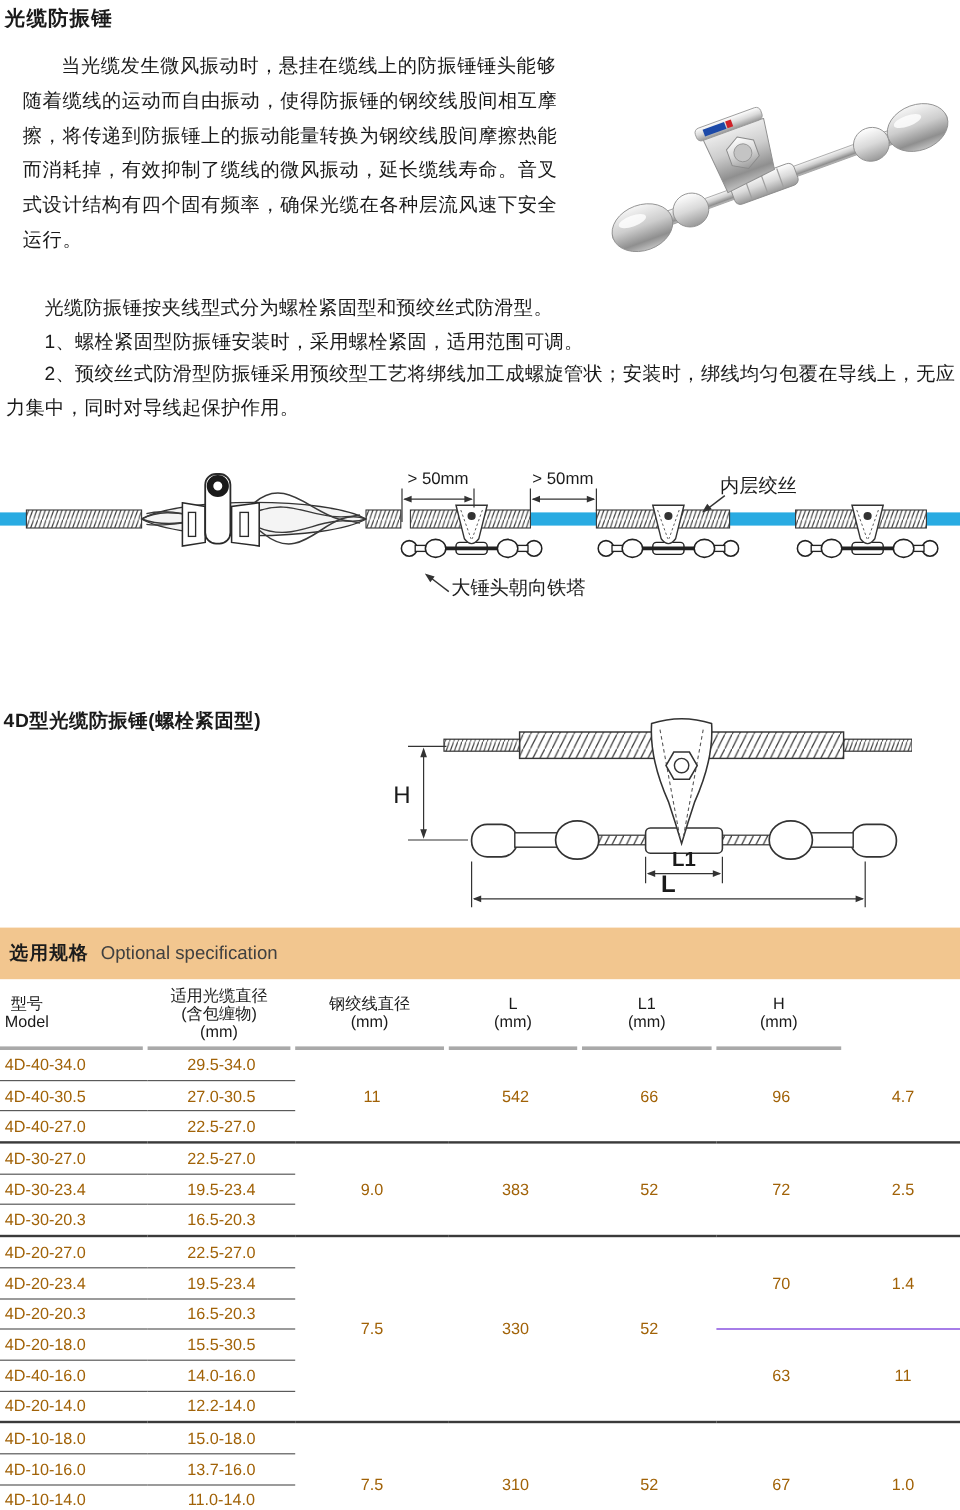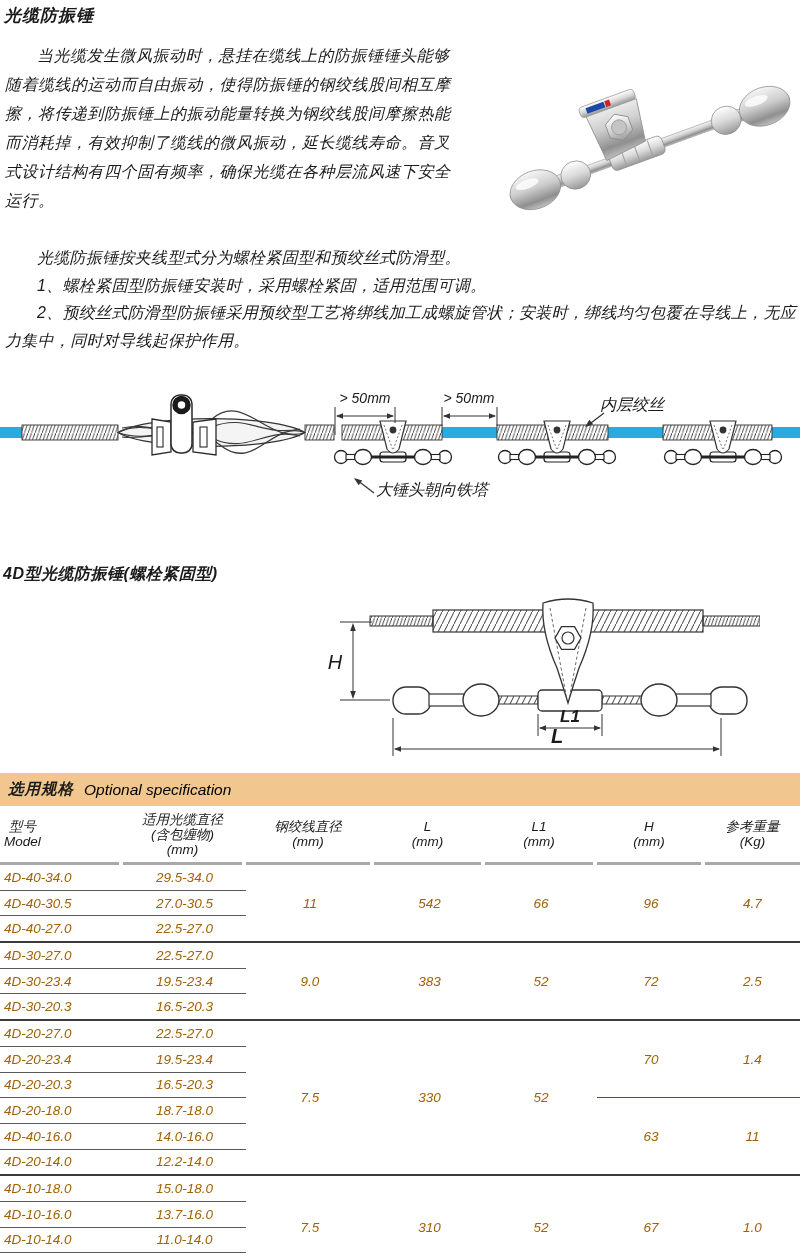--- a/index.html
+++ b/index.html
@@ -1,28 +1,28 @@
 <!DOCTYPE html>
 <html><head>
 <meta charset="utf-8">
 <style>
   html,body{margin:0;padding:0;background:#fff;}
   .page{position:relative;width:800px;height:1258px;background:#fff;overflow:hidden;
-        font-family:"Liberation Sans",sans-serif;color:#1a1a1a;font-style:italic;}
+        font-family:"Liberation Sans",sans-serif;color:#1a1a1a;}
   .abs{position:absolute;}
   h1.title{margin:0;font-size:17px;font-weight:bold;letter-spacing:1px;}
   .para{font-size:16px;line-height:29px;white-space:pre-line;margin:0;text-indent:2em;
         letter-spacing:.5px;}
   .para2 p{margin:0;font-size:16px;line-height:27.5px;text-indent:2em;white-space:pre-line;letter-spacing:.3px;}
   h2.sec{margin:0;font-size:16px;font-weight:bold;letter-spacing:.5px;}
   
   .spec{left:0;top:773px;width:800px;}
-  .banner{height:33px;background:#f2c68f;display:flex;align-items:center;padding-left:8px;box-sizing:border-box;}
+  .banner{height:43px;background:#f2c68f;display:flex;align-items:center;padding-left:8px;box-sizing:border-box;}
   .banner .zh{font-weight:bold;font-size:15.5px;color:#1c1c1c;letter-spacing:1px;}
-  .banner .en{font-size:15.5px;color:#000000;margin-left:10px;}
+  .banner .en{font-size:15.5px;color:#404040;margin-left:10px;}
   .thead{display:flex;height:59px;align-items:stretch;}
   .hcell{display:flex;flex-direction:column;justify-content:center;align-items:center;
          font-size:13.5px;line-height:15px;text-align:center;border-bottom:3px solid #a9a9a9;
          margin-right:4px;white-space:pre-line;box-sizing:border-box;}
   .hcell.first{align-items:flex-start;padding-left:4px;}
   .hcell:last-child{margin-right:0;}
   table.spec-table{border-collapse:collapse;table-layout:fixed;width:800px;
                    border-bottom:3px solid #141414;}
   .spec-table td{font-size:13.5px;color:#a16207;height:24.7px;padding:0;text-align:center;
                  vertical-align:middle;overflow:hidden;}
@@ -33,21 +33,21 @@
   .spec-table td.seg-end{border-bottom:1px solid #6d28d9;}
   svg text{font-family:"Liberation Sans",sans-serif;fill:#1a1a1a;}
 </style>
 </head>
 <body>
 
 <div class="page">
 
   <h1 class="title abs" style="left:4px;top:4px;">光缆防振锤</h1>
 
-  <p class="para abs" style="left:5px;top:41px;width:492px;">当光缆发生微风振动时，悬挂在缆线上的防振锤锤头能够
+  <p class="para abs" style="left:19px;top:41px;width:492px;">当光缆发生微风振动时，悬挂在缆线上的防振锤锤头能够
 随着缆线的运动而自由振动，使得防振锤的钢绞线股间相互摩
 擦，将传递到防振锤上的振动能量转换为钢绞线股间摩擦热能
 而消耗掉，有效抑制了缆线的微风振动，延长缆线寿命。音叉
 式设计结构有四个固有频率，确保光缆在各种层流风速下安全
 运行。</p>
 
   <svg class="abs" style="left:500px;top:48px;" width="300" height="187" viewBox="0 0 300 187">
     <defs>
       <linearGradient id="met" x1="0" y1="0" x2="0" y2="1">
         <stop offset="0" stop-color="#f6f6f6"></stop>
@@ -180,21 +180,21 @@
       <line x1="604" y1="30" x2="587" y2="43" stroke="#333" stroke-width="1.2"></line>
       <polygon points="585,44 593.2,41.3 589.4,36.7" fill="#333"></polygon>
     </g>
     <g>
       <text x="432" y="112" font-size="16" text-anchor="middle">大锤头朝向铁塔</text>
       <line x1="374" y1="110" x2="357" y2="97" stroke="#333" stroke-width="1.2"></line>
       <polygon points="354,95 358.6,102.2 362.2,97.4" fill="#333"></polygon>
     </g>
   </svg>
 
-  <h2 class="sec abs" style="left:3px;top:564px;">4D型光缆防振锤(螺栓紧固型)</h2>
+  <h2 class="sec abs" style="left:3px;top:591px;">4D型光缆防振锤(螺栓紧固型)</h2>
 
   <svg class="abs" style="left:280px;top:588px;" width="480" height="175" viewBox="0 0 480 175">
 
     <g stroke="#333" stroke-width="1">
       <rect x="90" y="28" width="63" height="10" fill="url(#h2)"></rect>
       <rect x="423" y="28" width="57" height="10" fill="url(#h2)"></rect>
       <rect x="153" y="22" width="270" height="22" fill="url(#h1)" stroke-width="1.2"></rect>
     </g>
 
     <g>
@@ -257,22 +257,20 @@
 (含包缠物)
 (mm)</div>
       <div class="hcell" style="width:124px;">钢绞线直径
 (mm)</div>
       <div class="hcell" style="width:107px;">L
 (mm)</div>
       <div class="hcell" style="width:108px;">L1
 (mm)</div>
       <div class="hcell" style="width:104px;">H
 (mm)</div>
-      <div class="hcell" style="width:95px;">参考重量
-(Kg)</div>
     </div>
     <table class="spec-table">
       <colgroup>
         <col style="width:123px">
           <col style="width:123px">
           <col style="width:128px">
         <col style="width:111px">
           <col style="width:112px">
           <col style="width:108px">
           <col style="width:95px">
@@ -324,21 +322,21 @@
           <tr class="in-group">
             <td class="c-model">4D-20-23.4</td>
             <td class="c-dia">19.5-23.4</td>
           </tr>
           <tr class="in-group">
             <td class="c-model">4D-20-20.3</td>
             <td class="c-dia">16.5-20.3</td>
           </tr>
           <tr class="in-group">
             <td class="c-model">4D-20-18.0</td>
-            <td class="c-dia">18.7-18.0</td>
+            <td class="c-dia">15.5-30.5</td>
             <td class="c-merge" rowspan="3">63</td>
             <td class="c-merge" rowspan="3">11</td>
           </tr>
           <tr class="in-group">
             <td class="c-model">4D-40-16.0</td>
             <td class="c-dia">14.0-16.0</td>
           </tr>
           <tr class="group-end">
             <td class="c-model">4D-20-14.0</td>
             <td class="c-dia">12.2-14.0</td>

